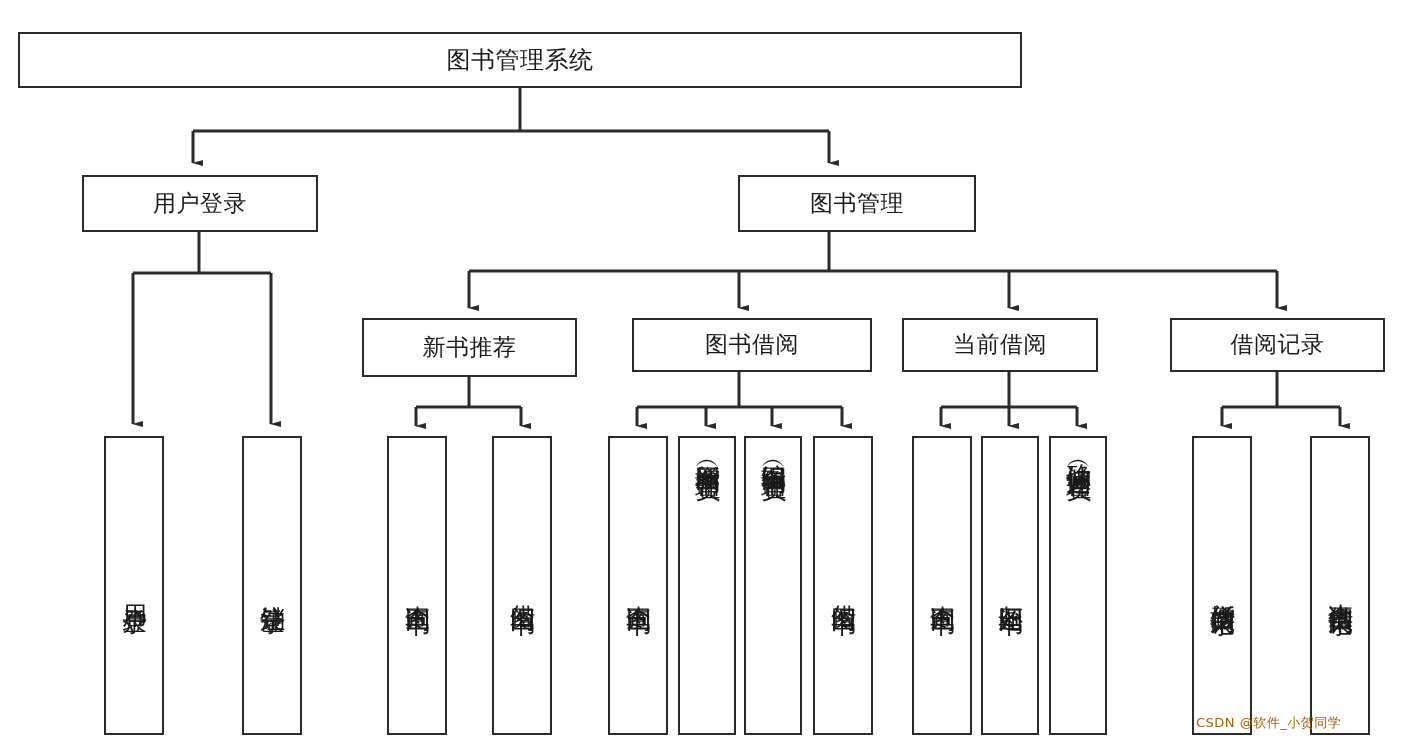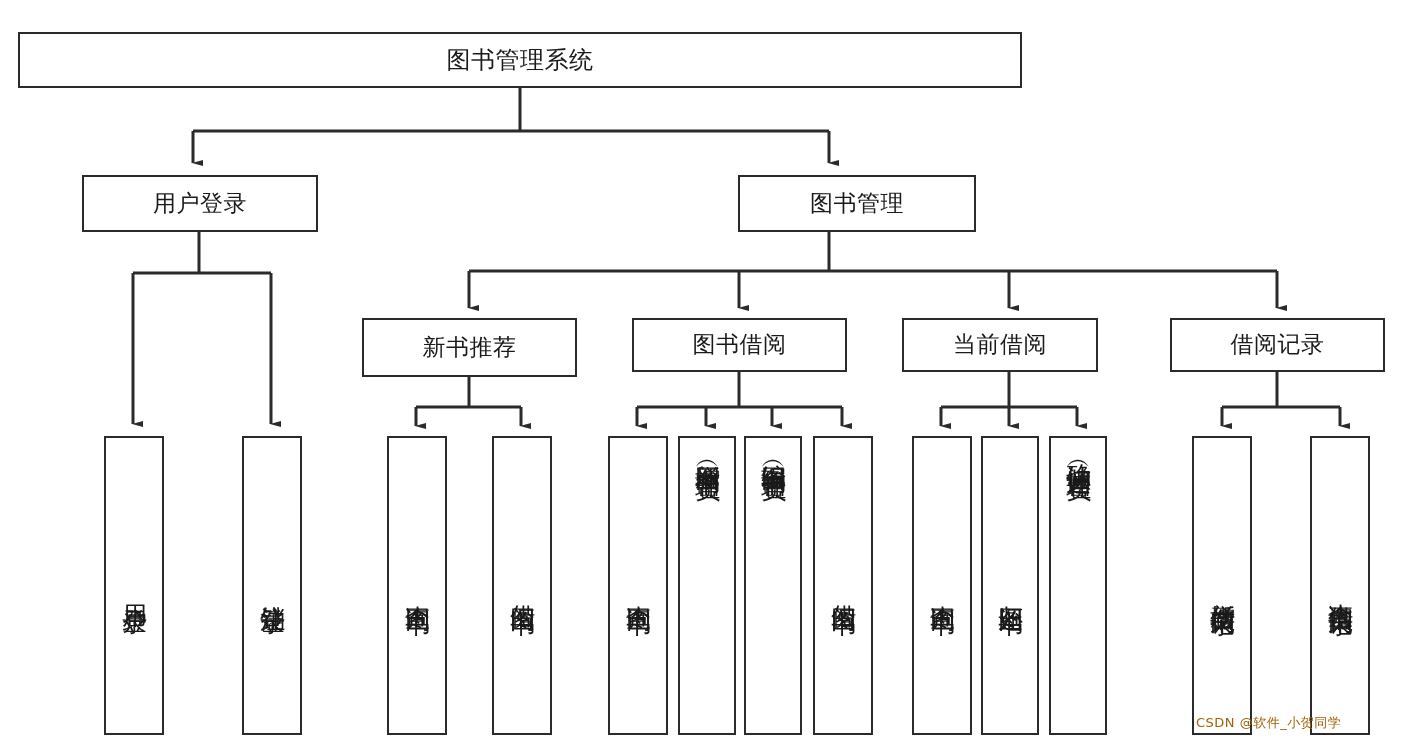--- a/index.html
+++ b/index.html
@@ -134,21 +134,21 @@
   </div>
 
   <div class="node horiz" style="left:711px; top:175px; width:238px; height:57px;margin-left:27px;">
     <span>图书管理</span>
   </div>
 
   <div class="node horiz" style="left:362px; top:318px; width:215px; height:59px;">
     <span>新书推荐</span>
   </div>
 
-  <div class="node horiz" style="left:632px; top:318px; width:215px; height:54px;">
+  <div class="node horiz" style="left:632px; top:318px; width:240px; height:54px;">
     <span>图书借阅</span>
   </div>
 
   <div class="node horiz" style="left:902px; top:318px; width:196px; height:54px;">
     <span>当前借阅</span>
   </div>
 
   <div class="node horiz" style="left:1170px; top:318px; width:215px; height:54px;text-align:right;">
     <span>借阅记录</span>
   </div>

